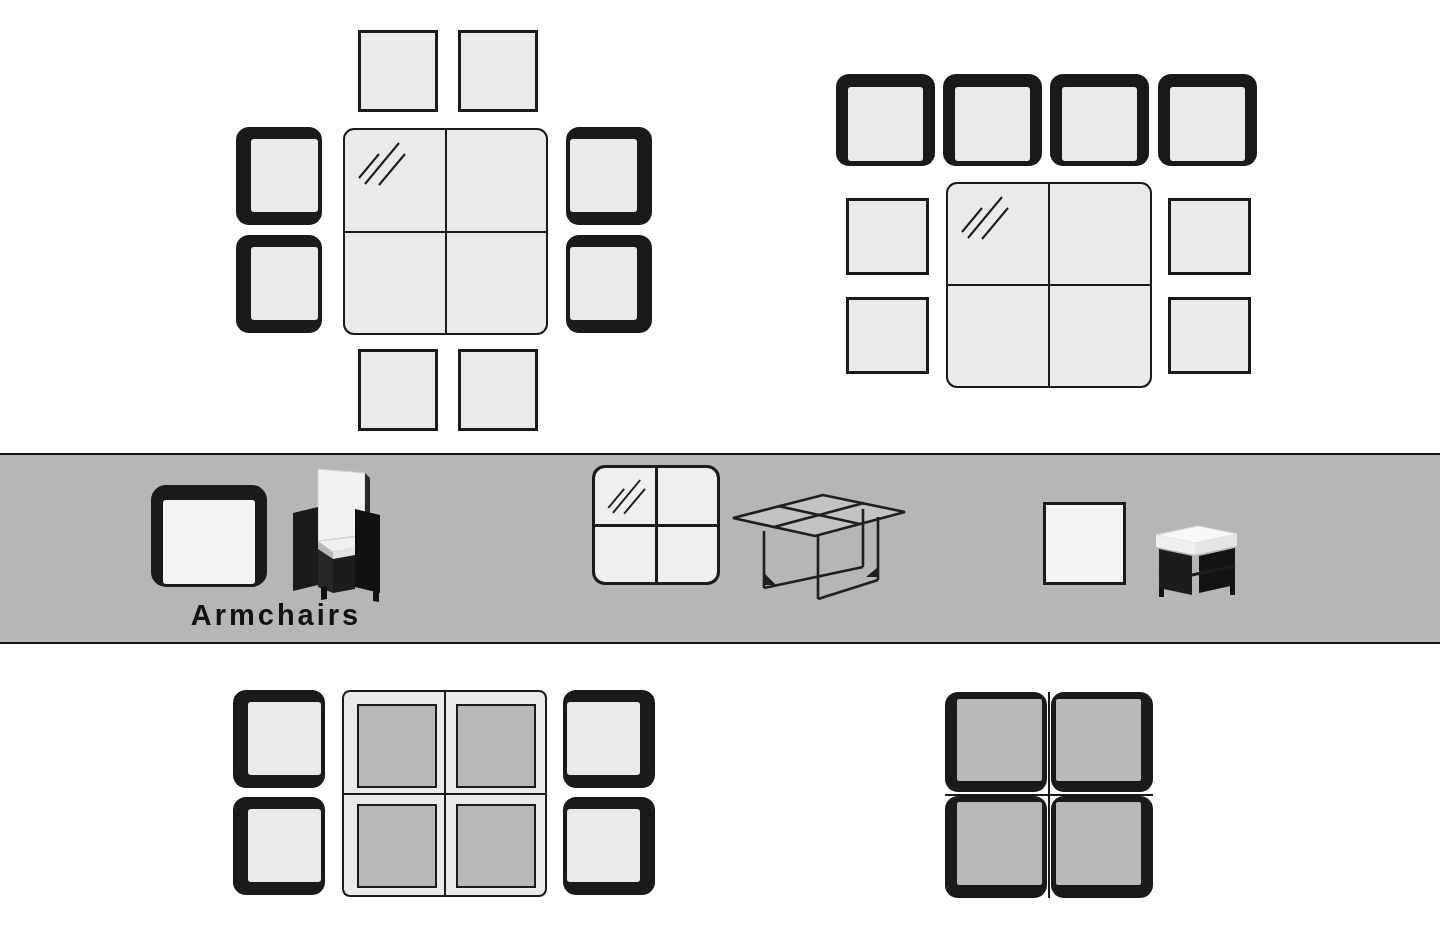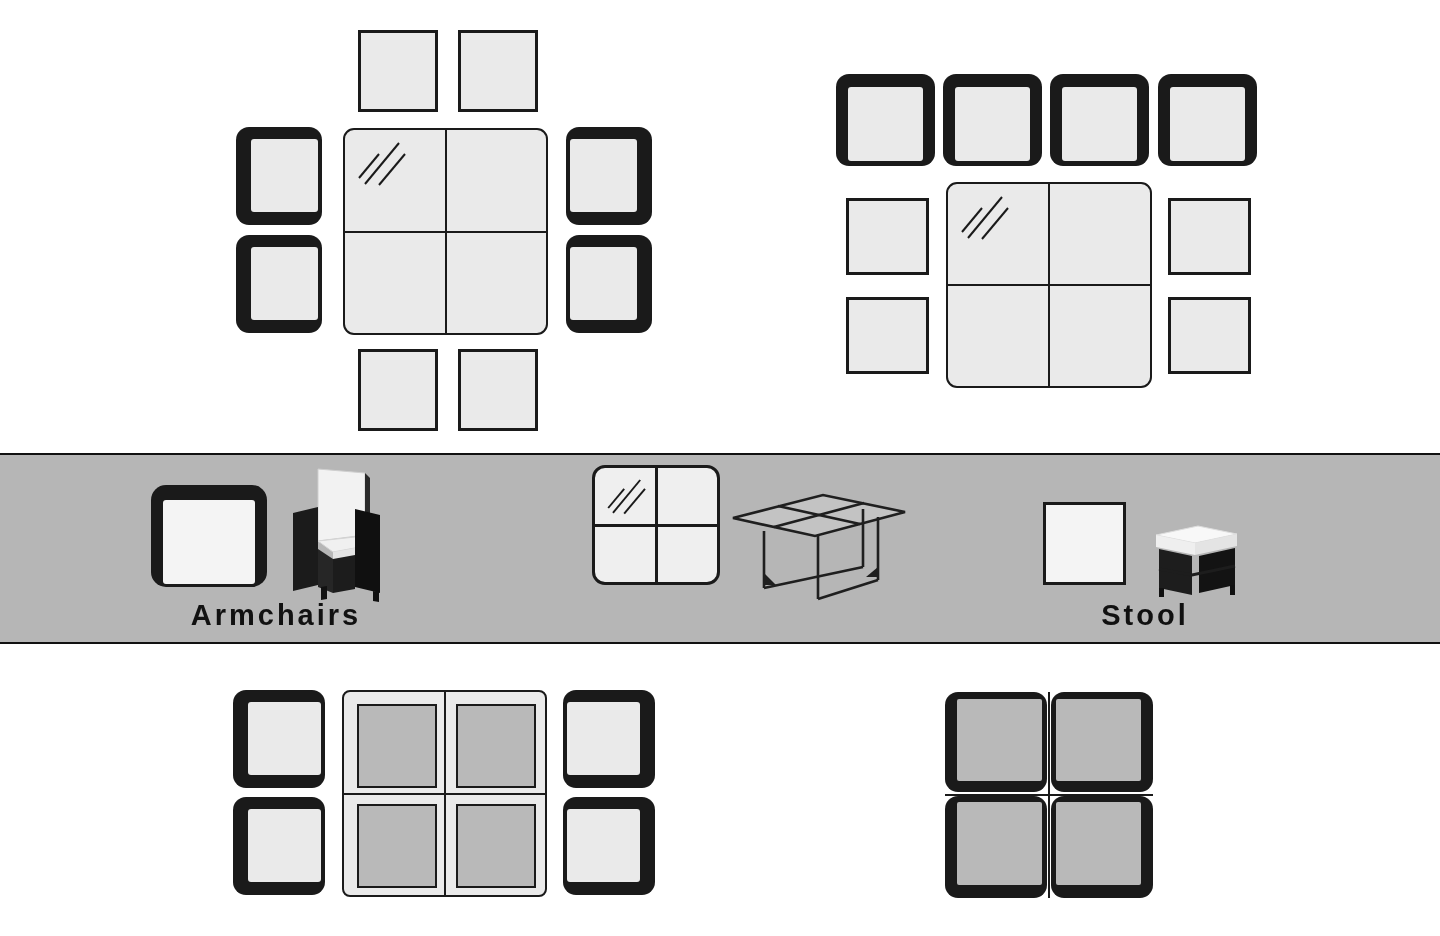--- a/index.html
+++ b/index.html
@@ -165,21 +165,20 @@
     <svg class="abs" style="left:1146px;top:50px;" width="100" height="98" viewBox="0 0 100 98">
       <path d="M10 30 L52 21 L91 29 L49 38 Z" fill="#f8f8f8" stroke="#dddddd" stroke-width="1"></path>
       <path d="M10 30 L49 38 L49 50 L10 42 Z" fill="#efefef"></path>
       <path d="M49 38 L91 29 L91 41 L49 50 Z" fill="#e4e4e4"></path>
       <path d="M13 44 L46 51 L46 90 L13 83 Z" fill="#1d1d1d"></path>
       <path d="M53 51 L89 43 L89 80 L53 88 Z" fill="#131313"></path>
       <path d="M13 64 L46 70 L89 61" stroke="#1d1d1d" stroke-width="3" fill="none"></path>
       <rect x="13" y="83" width="5" height="9" fill="#111"></rect>
       <rect x="84" y="80" width="5" height="10" fill="#111"></rect>
     </svg>
-    <div class="legend-label" style="left:1025px;">Stool</div>
   </div>
 
   <div class="abs" style="left:233px;top:690px;width:422px;height:207px;">
     <div class="chair open-right" style="left:0px;top:0px;width:92px;height:98px;">
         <div class="seat"></div>
       </div>
     <div class="chair open-right" style="left:0px;top:107px;width:92px;height:98px;">
         <div class="seat"></div>
       </div>
 

